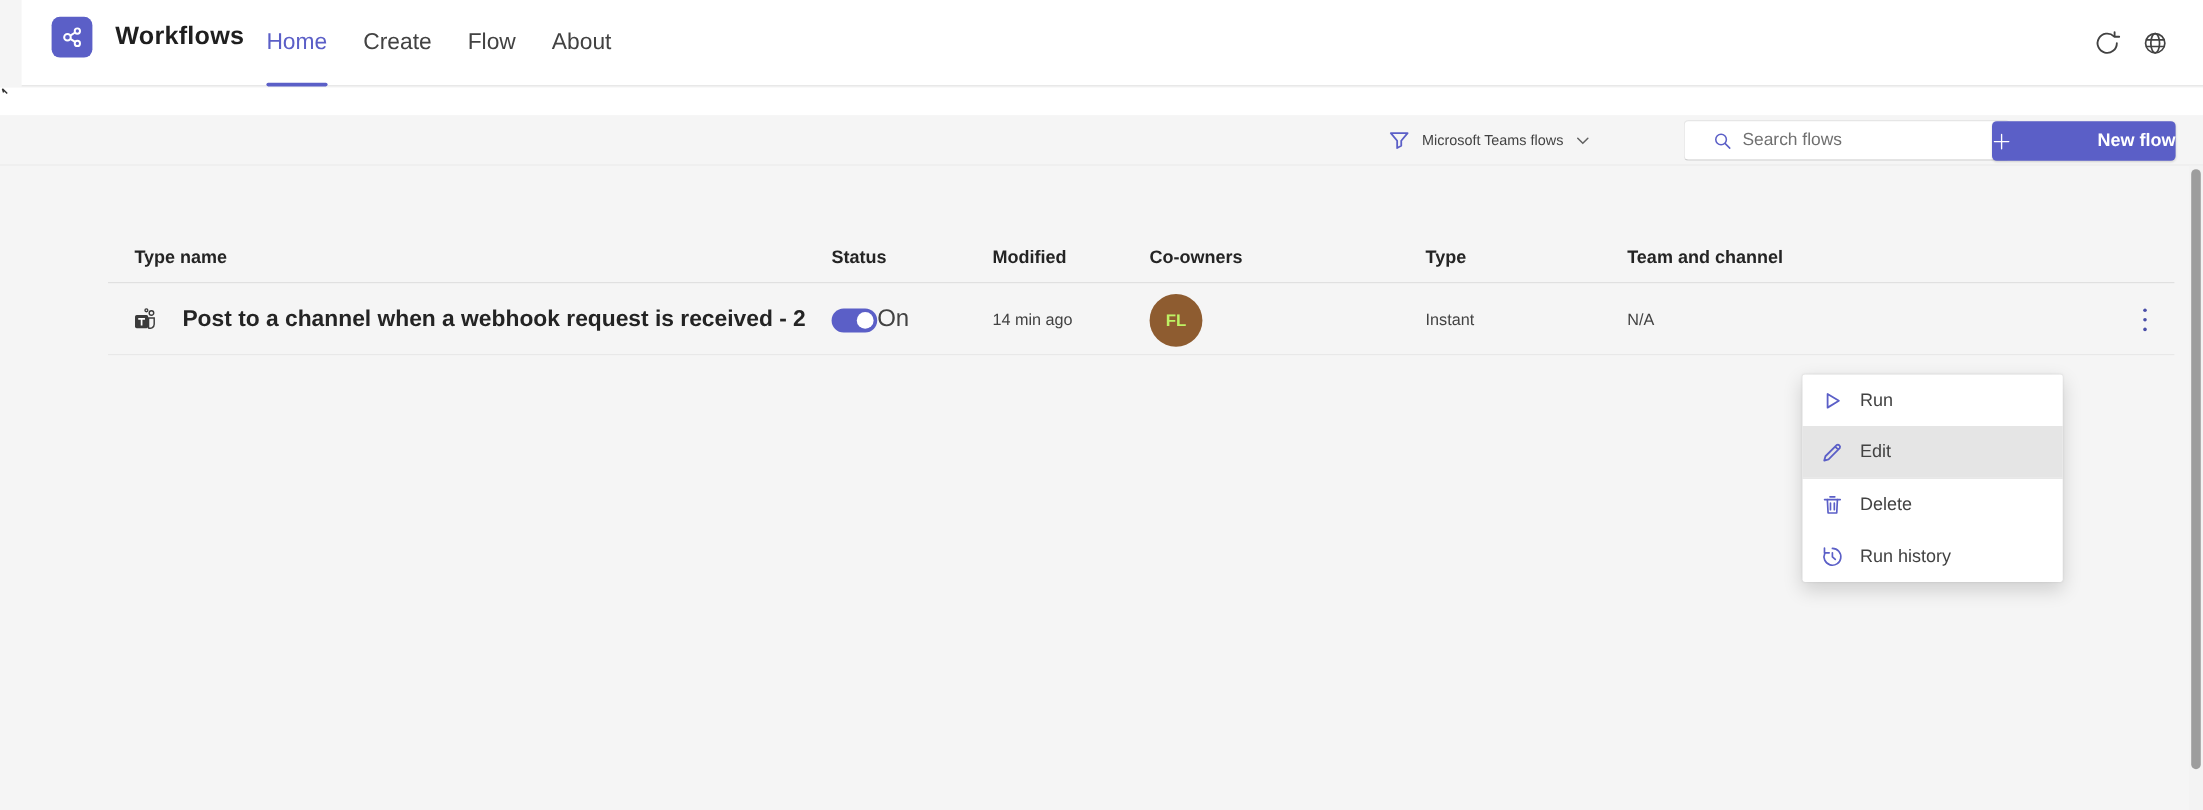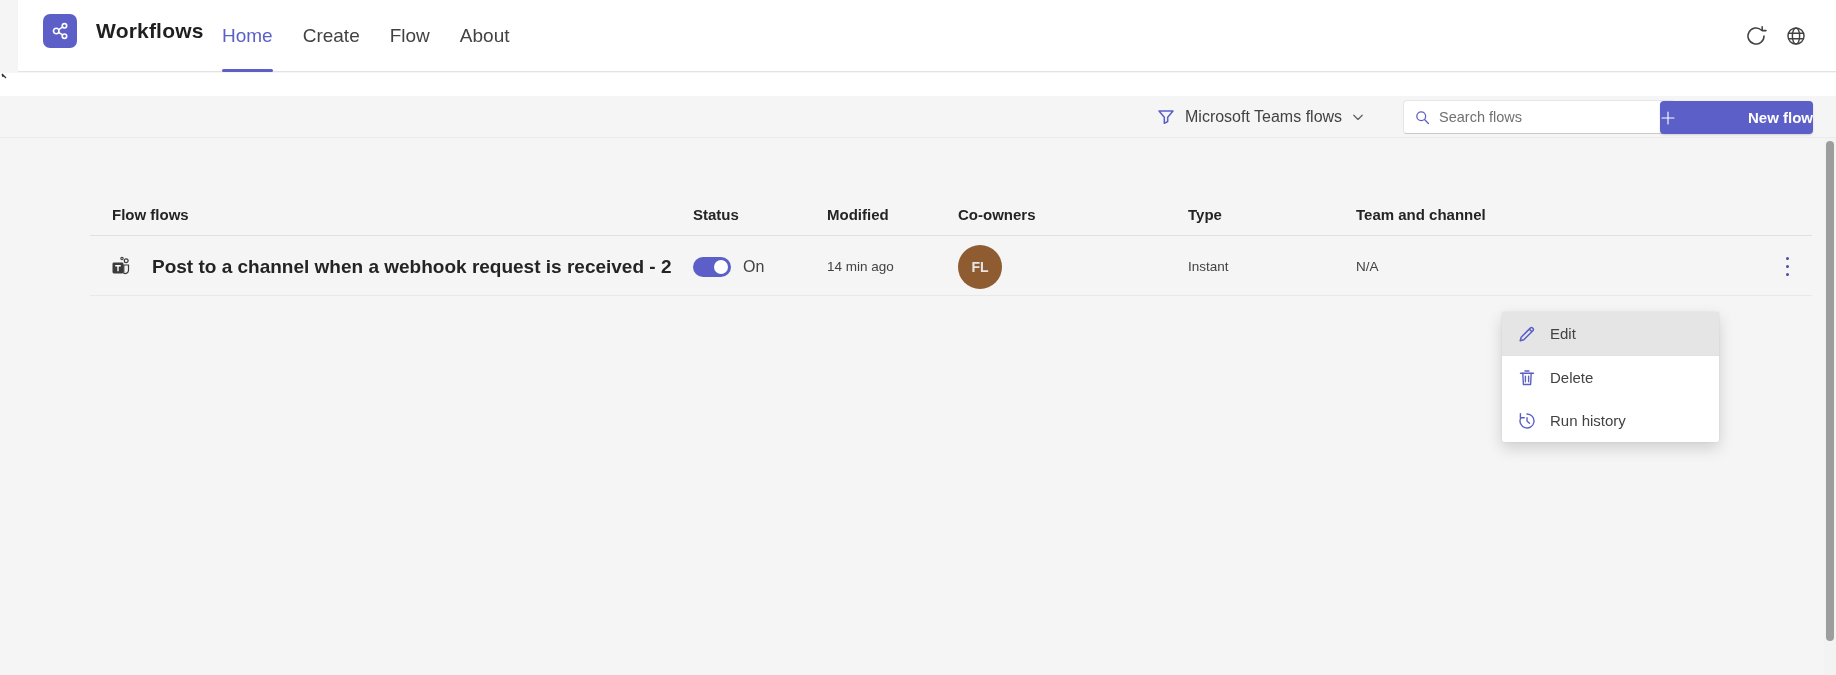--- a/index.html
+++ b/index.html
@@ -16,37 +16,37 @@
   .nav-item { font-size:19px; color:#424242; position:relative; height:88px; display:flex; align-items:center; cursor:pointer; }
   .nav-item.active { color:#5b5fc7; }
   .nav-item.active::after { content:""; position:absolute; left:0; right:0; bottom:8px; height:3px; background:#5b5fc7; border-radius:2px; }
   .header-actions { position:absolute; right:46px; top:0; height:72px; display:flex; align-items:center; gap:16px; }
   .icon-btn { width:24px; height:24px; display:flex; align-items:center; justify-content:center; cursor:pointer; }
   .stray-mark { position:absolute; left:1px; top:73px; }
 
   
   .toolbar { position:absolute; left:0; top:96px; width:1836px; height:42px; background:#f5f5f5; border-bottom:1px solid #ececec; }
   .filter-group { position:absolute; left:1156px; top:0; height:42px; display:flex; align-items:center; gap:9px; cursor:pointer; }
-  .filter-label { font-size:16px; color:#424242; }
-  .search-box { position:absolute; left:1403px; top:4px; width:272px; height:34px; background:#ffffff; border:1px solid #e6e6e6; border-bottom:1px solid #c9c9c9; border-radius:4px; display:flex; align-items:center; padding:0 10px; gap:8px; }
+  .filter-label { font-size:12px; color:#424242; }
+  .search-box { position:absolute; left:1403px; top:4px; width:272px; height:34px; background:#ffffff; border:1px solid #e6e6e6; border-bottom:1px solid #c9c9c9; border-radius:4px; display:flex; align-items:center; padding:0 23px; gap:8px; }
   .search-box input { border:none; outline:none; flex:1; font-size:14.5px; font-family:"Liberation Sans",sans-serif; color:#242424; background:transparent; }
   .search-box input::placeholder { color:#707070; }
   .new-flow-btn { position:absolute; left:1660px; top:5px; width:153px; height:33px; background:#5b5fc7; border:none; border-radius:4px; color:#ffffff; font-size:15px; font-weight:bold; font-family:"Liberation Sans",sans-serif; display:flex; align-items:center; justify-content:space-between; gap:10px; cursor:pointer; box-shadow:0 1px 2px rgba(0,0,0,.15); }
 
   
   .table-header { position:absolute; left:90px; top:196px; width:1722px; height:40px; border-bottom:1px solid #e0e0e0; }
   .th { position:absolute; top:10px; font-size:15px; font-weight:600; color:#242424; }
   .table-row { position:absolute; left:90px; top:237px; width:1722px; height:59px; border-bottom:1px solid #e8e8e8; }
   .cell { position:absolute; top:0; height:59px; display:flex; align-items:center; }
   .flow-name { font-size:19px; font-weight:600; color:#242424; }
   .meta-text { font-size:13.5px; color:#424242; }
   .toggle { width:38px; height:20px; background:#5b5fc7; border-radius:10px; position:relative; cursor:pointer; }
   .toggle .knob { position:absolute; right:3px; top:3px; width:14px; height:14px; border-radius:50%; background:#ffffff; }
-  .toggle-label { font-size:16px; color:#424242; margin-left:12px; }
-  .avatar { width:44px; height:44px; border-radius:50%; background:#8e5c30; color:#e5e5e5; font-size:14px; font-weight:bold; display:flex; align-items:center; justify-content:center; }
+  .toggle-label { font-size:20px; color:#424242; }
+  .avatar { width:44px; height:44px; border-radius:50%; background:#8e5c30; color:#bef264; font-size:14px; font-weight:bold; display:flex; align-items:center; justify-content:center; }
   .kebab { position:absolute; left:1686px; top:0; height:59px; width:22px; display:flex; flex-direction:column; align-items:center; justify-content:center; gap:5px; cursor:pointer; }
   .kebab span { width:3px; height:3px; border-radius:50%; background:#4a4ea8; }
 
   
   .context-menu { position:absolute; left:1502px; top:312px; width:217px; background:#ffffff; box-shadow:0 6px 16px rgba(0,0,0,.16), 0 0 2px rgba(0,0,0,.10); border-radius:2px; }
   .menu-item { height:43px; display:flex; align-items:center; padding-left:15px; gap:13px; font-size:15px; color:#424242; cursor:pointer; }
   .menu-item.highlighted { background:#e5e5e5; }
   .menu-divider { height:1px; background:#e1e1e1; margin:0; }
 
   
@@ -120,21 +120,21 @@
     </div>
     <button class="new-flow-btn">
       <svg width="16" height="16" viewBox="0 0 20 20" fill="none" stroke="#ffffff" stroke-width="1.4" stroke-linecap="round">
         <path d="M10 2.5v15M2.5 10h15"></path>
       </svg>
       <span>New flow</span>
     </button>
   </div>
 
   <div class="table-header">
-    <div class="th" style="left:22px">Flow flows</div>
+    <div class="th" style="left:22px">Type name</div>
     <div class="th" style="left:603px">Status</div>
     <div class="th" style="left:737px">Modified</div>
     <div class="th" style="left:868px">Co-owners</div>
     <div class="th" style="left:1098px">Type</div>
     <div class="th" style="left:1266px">Team and channel</div>
   </div>
 
   <div class="table-row">
     <div class="cell" style="left:20px">
       <svg width="22" height="22" viewBox="0 0 22 22" fill="none">
@@ -167,20 +167,26 @@
       <span class="meta-text">N/A</span>
     </div>
     <div class="kebab">
       <span></span>
         <span></span>
         <span></span>
     </div>
   </div>
 
   <div class="context-menu">
+    <div class="menu-item">
+      <svg width="20" height="20" viewBox="0 0 20 20" fill="none" stroke="#5b5fc7" stroke-width="1.5" stroke-linejoin="round">
+        <path d="M6 4.3v11.4L15.4 10z"></path>
+      </svg>
+      <span>Run</span>
+    </div>
     <div class="menu-item highlighted">
       <svg width="20" height="20" viewBox="0 0 20 20" fill="none" stroke="#5b5fc7" stroke-width="1.5" stroke-linejoin="round">
         <path d="M3.2 16.8l1-3.6 9.3-9.3a1.9 1.9 0 0 1 2.6 2.6l-9.3 9.3zM12.3 5.1l2.6 2.6"></path>
       </svg>
       <span>Edit</span>
     </div>
     <div class="menu-divider"></div>
     <div class="menu-item">
       <svg width="20" height="20" viewBox="0 0 20 20" fill="none" stroke="#5b5fc7" stroke-width="1.4" stroke-linecap="round">
         <path d="M3.5 5.3h13M8 3h4"></path>

